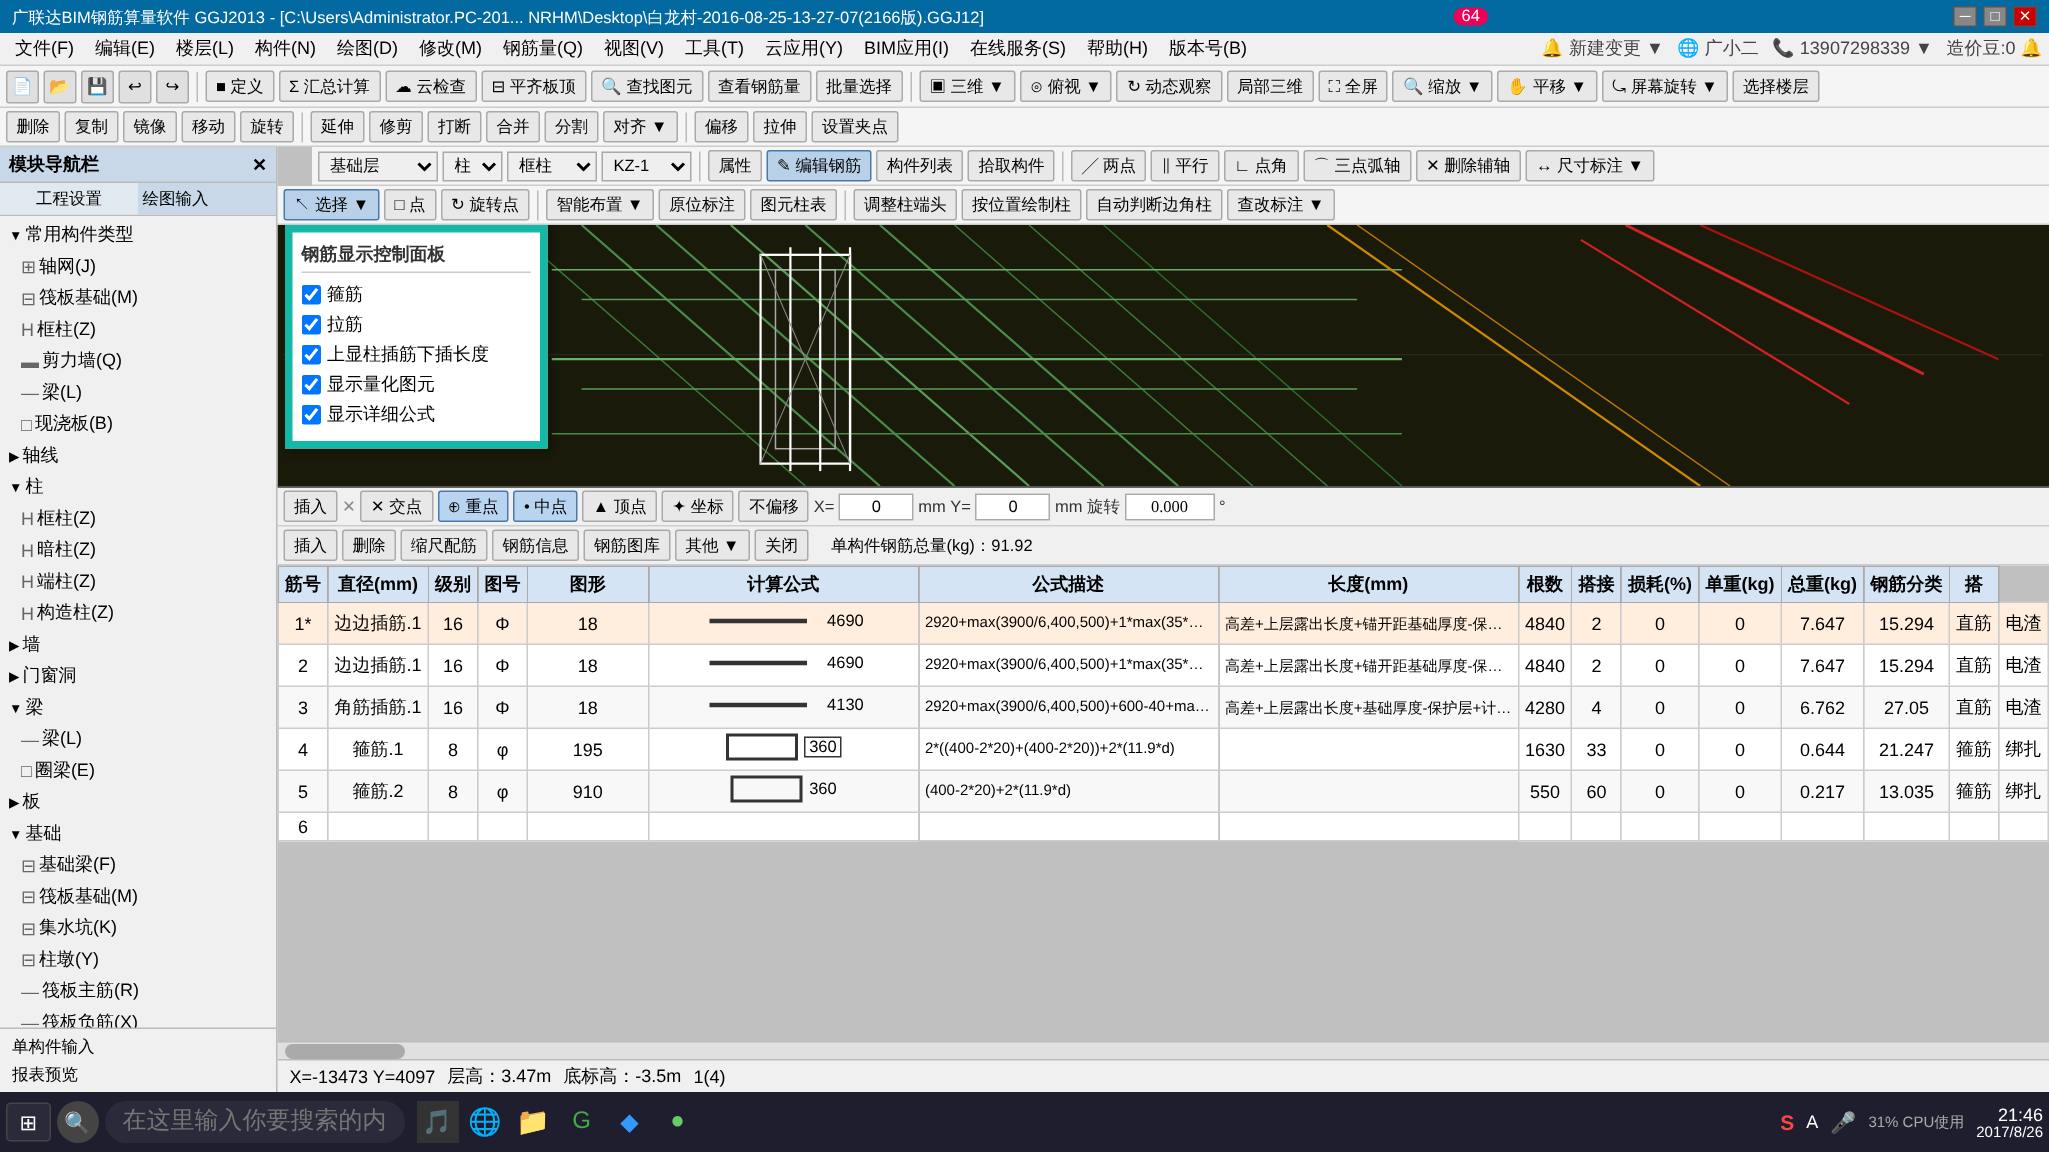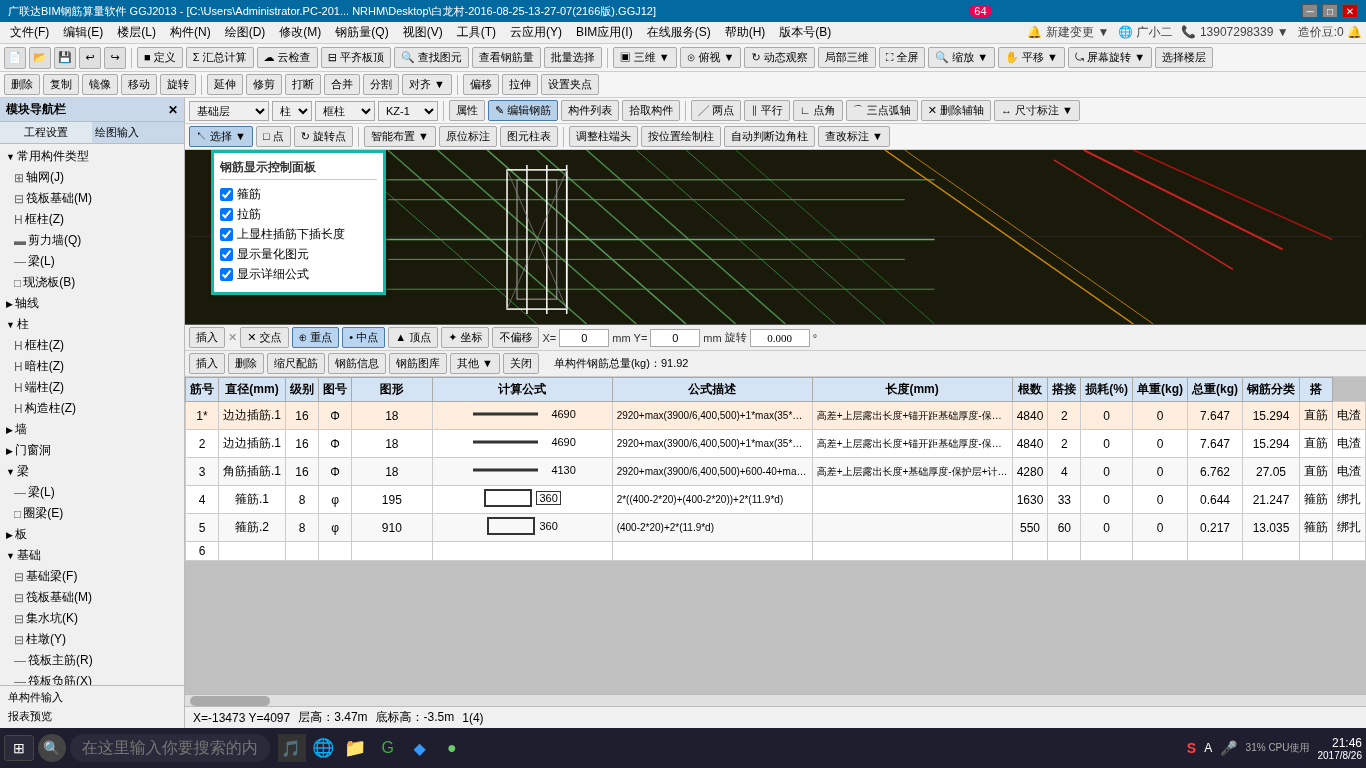--- a/index.html
+++ b/index.html
@@ -32,21 +32,21 @@
     #sidebar-bottom { border-top: 1px solid #bbb; padding: 2px 4px; }
     .sidebar-footer-item { padding: 2px 4px; cursor: pointer; font-size: 11px; }
 
     
     #content { flex: 1; display: flex; flex-direction: column; overflow: hidden; }
 
     
     #drawing-area { height: 175px; background: #1a1a0a; position: relative; overflow: hidden; border-bottom: 1px solid #555; }
 
     
-    #steel-panel { position: absolute; top: 0; left: 5px; width: 175px; background: white; border: 3px solid #14b8a6; box-shadow: 2px 2px 4px rgba(0,0,0,0.3); z-index: 10; padding: 6px; margin-left: 21px; }
+    #steel-panel { position: absolute; top: 0; left: 5px; width: 175px; background: white; border: 5px solid #14b8a6; box-shadow: 2px 2px 4px rgba(0,0,0,0.3); z-index: 10; padding: 6px; }
     #steel-panel-title { font-size: 12px; font-weight: bold; margin-bottom: 6px; color: #333; border-bottom: 1px solid #ccc; padding-bottom: 3px; }
     .check-item { display: flex; align-items: center; gap: 4px; margin: 3px 0; font-size: 12px; }
     .check-item input[type=checkbox] { width: 13px; height: 13px; }
 
     
     #snap-toolbar { background: #f0f0f0; height: 26px; display: flex; align-items: center; padding: 0 4px; border-bottom: 1px solid #ccc; gap: 3px; }
     .snap-btn { padding: 2px 6px; background: #e8e8e8; border: 1px solid #aaa; cursor: pointer; font-size: 11px; border-radius: 2px; }
     .snap-btn.active { background: #b8d4f0; border-color: #4a7aa8; }
     .snap-input { width: 50px; height: 18px; border: 1px solid #aaa; font-size: 11px; text-align: center; }
     .snap-label { font-size: 11px; color: #333; }
@@ -248,21 +248,21 @@
       </div>
     </div>
     <div id="sidebar-bottom">
       <div class="sidebar-footer-item">单构件输入</div>
       <div class="sidebar-footer-item">报表预览</div>
     </div>
   </div>
 
   <div id="content">
 
-    <div class="toolbar" style="height:26px;">
+    <div class="toolbar" style="height:26px;margin-left:23px;">
       <select class="input-field" style="width:80px;">
         <option>基础层</option>
       </select>
       <select class="input-field" style="width:40px;">
         <option>柱</option>
       </select>
       <select class="input-field" style="width:60px;">
         <option>框柱</option>
       </select>
       <select class="input-field" style="width:60px;">

